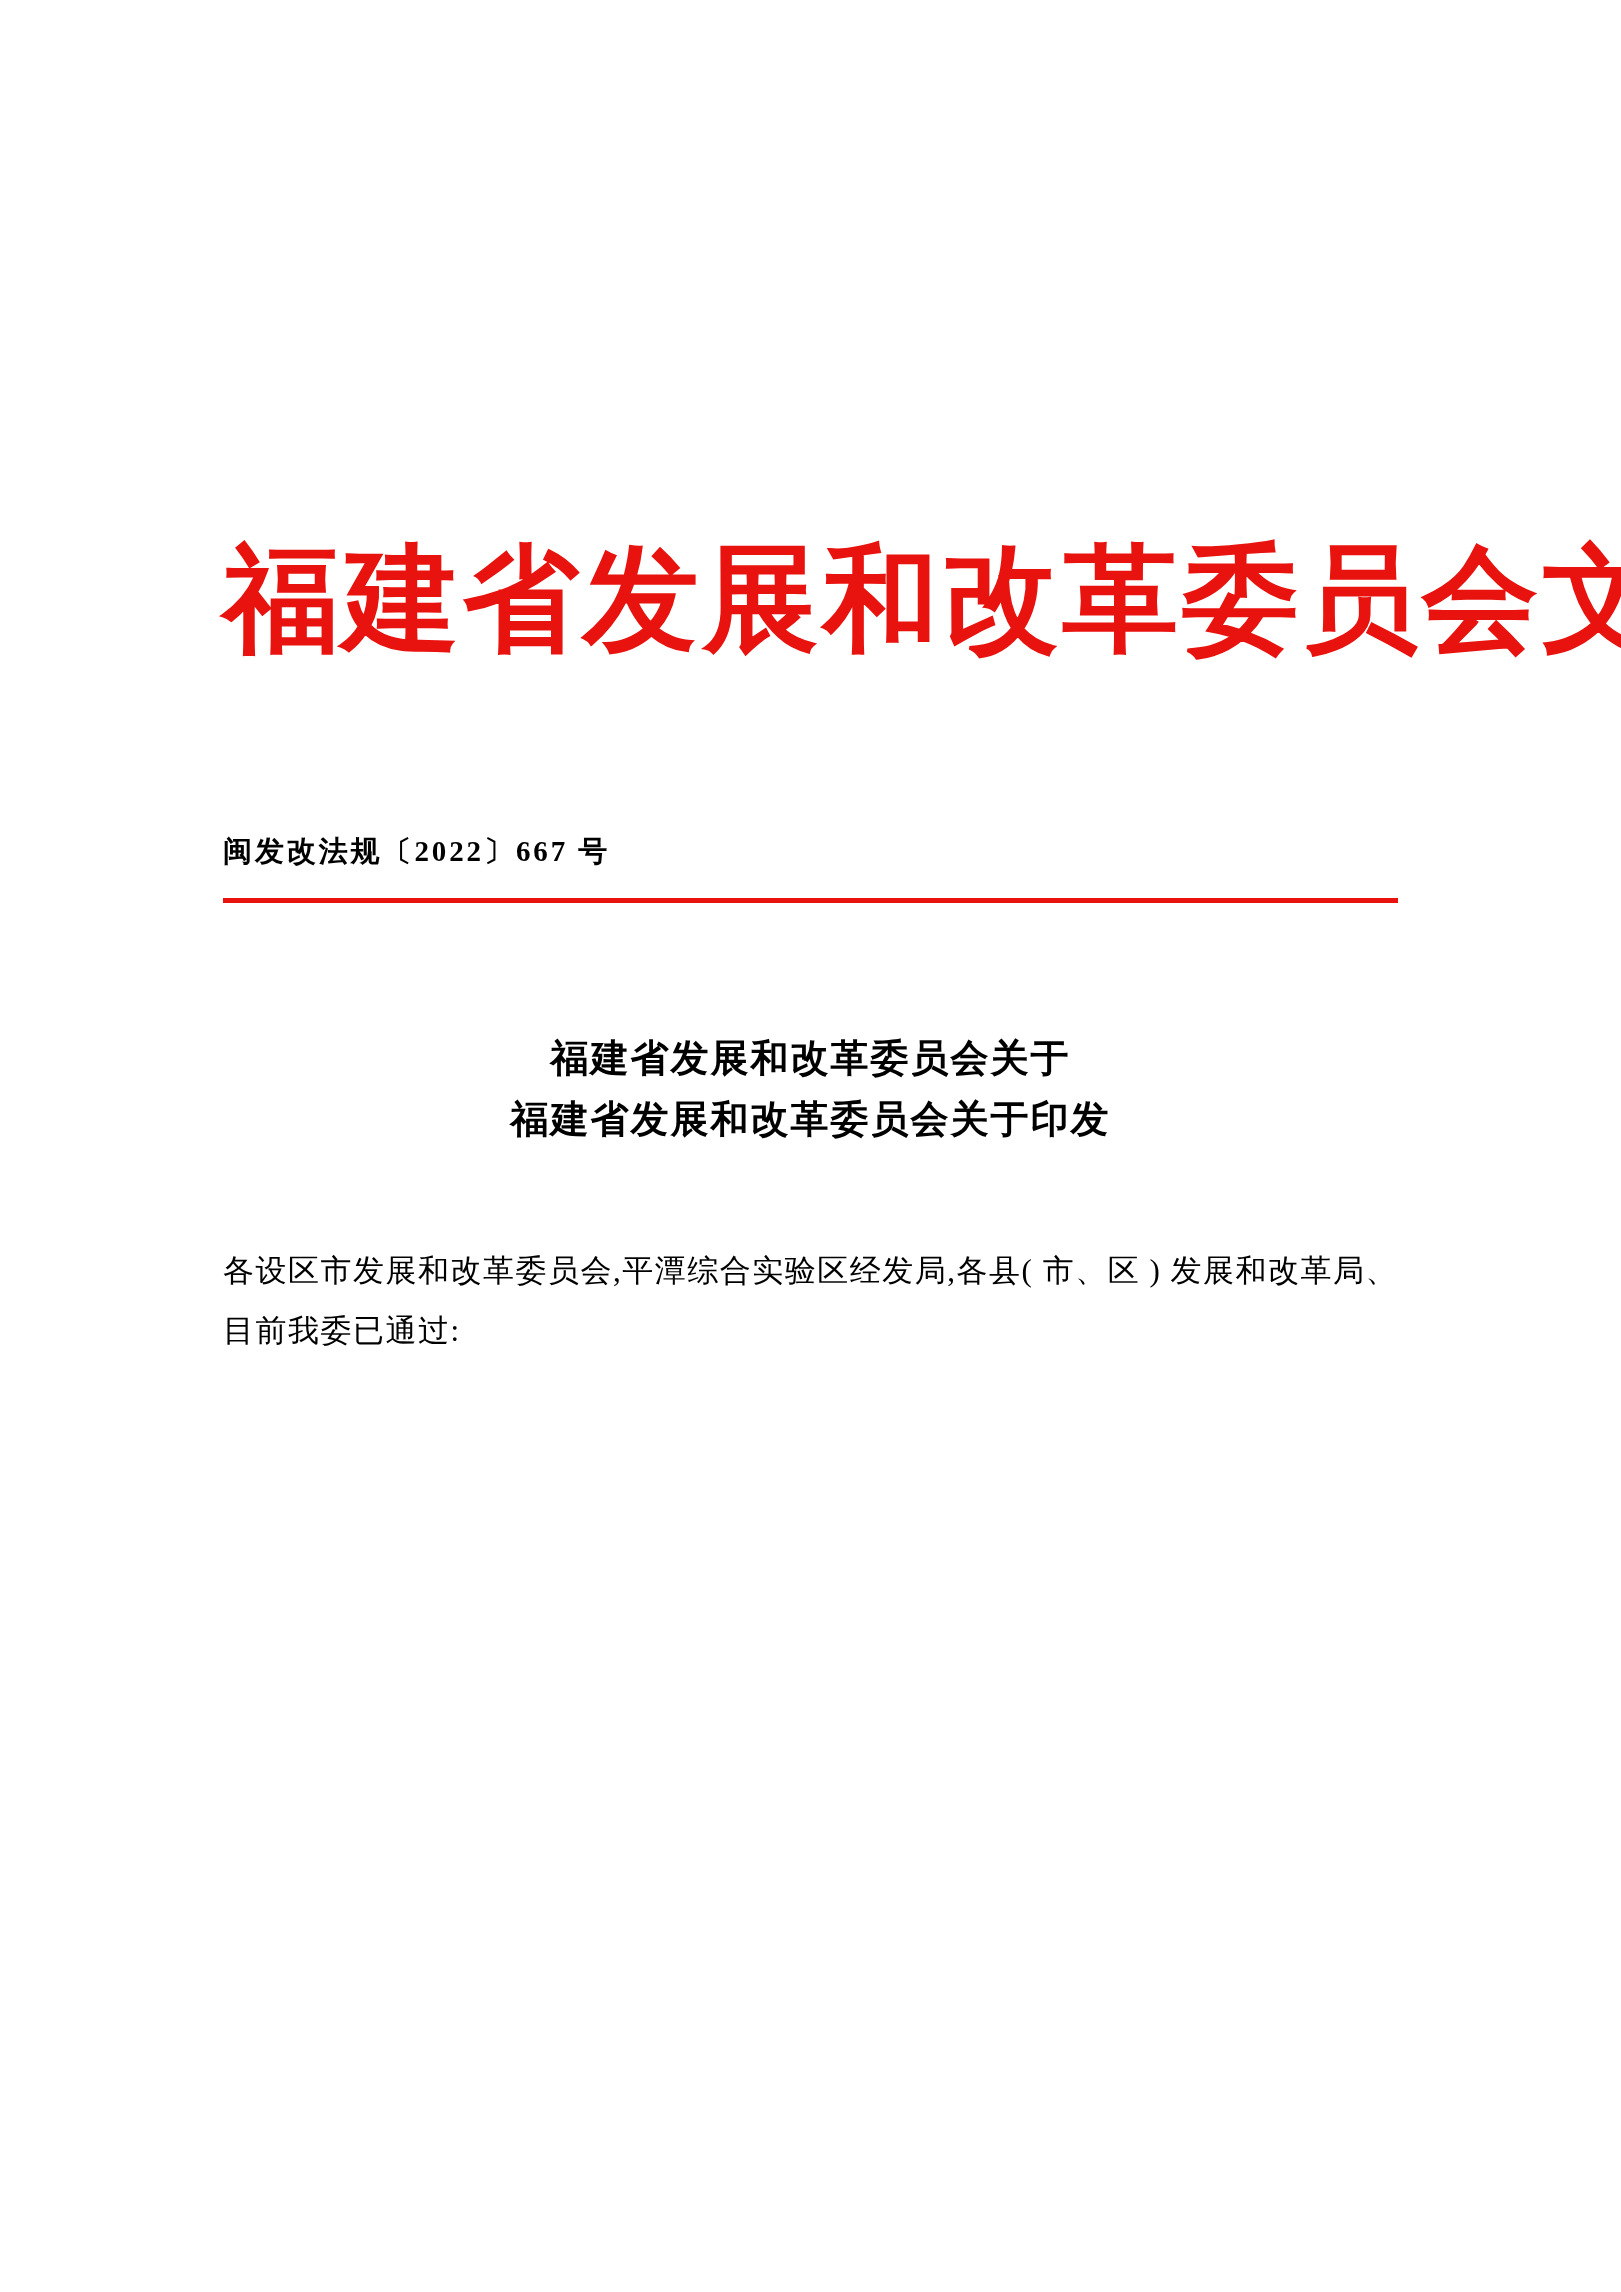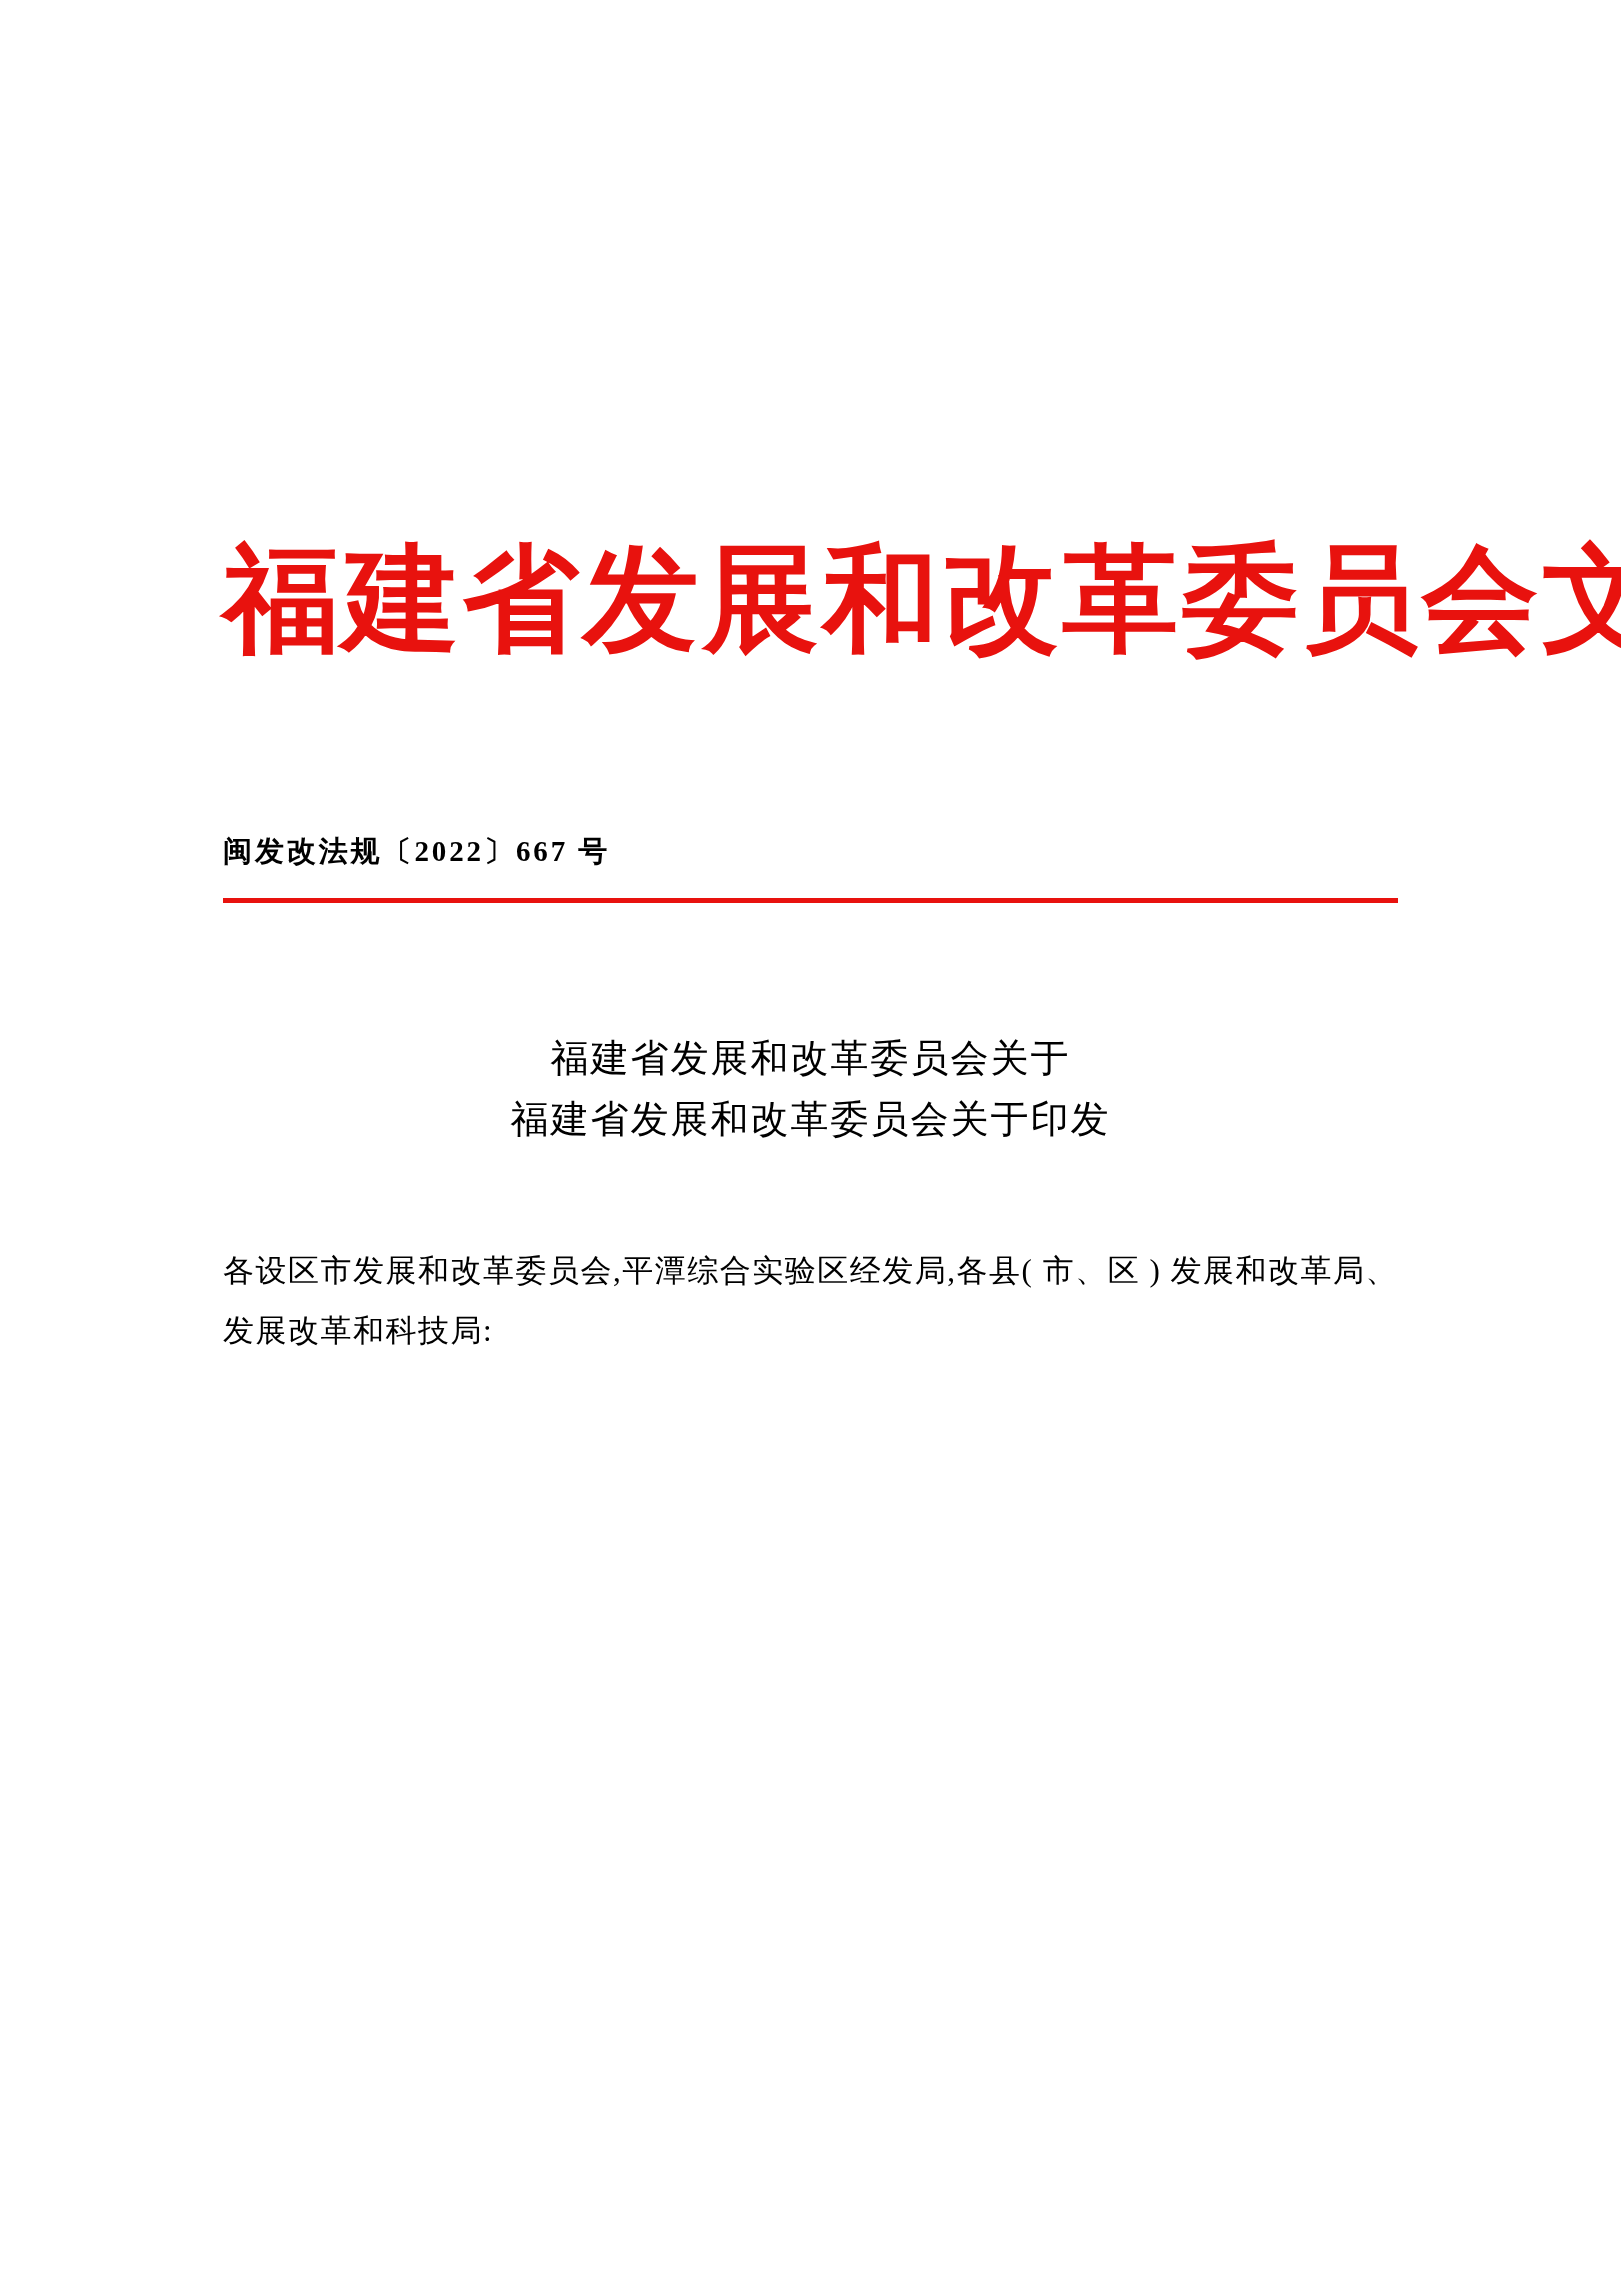--- a/index.html
+++ b/index.html
@@ -44,21 +44,21 @@
   .red-rule {
     margin-top: 25.5px;
     height: 4.9px;
     background: #e8120e;
     width: 100%;
   }
   .doc-title {
     margin-top: 125px;
     text-align: center;
     font-size: 38px;
-    font-weight: normal;
+    font-weight: bold;
     line-height: 1.62;
     letter-spacing: 2px;
   }
   .doc-title .line {
     display: block;
   }
   .body-text {
     margin-top: 90px;
     font-size: 31px;
     line-height: 1.95;
@@ -82,17 +82,17 @@
   <div class="doc-number">闽发改法规〔2022〕667 号</div>
 
   <div class="red-rule"></div>
 
   <div class="doc-title">
     <span class="line">福建省发展和改革委员会关于</span>
     <span class="line">福建省发展和改革委员会关于印发</span>
   </div>
 
   <div class="body-text">
-    <p>各设区市发展和改革委员会,平潭综合实验区经发局,各县( 市、区 ) 发展和改革局、发展改革和科技局:</p>
+    <p>各设区市发展和改革委员会,平潭综合实验区经发局,各县( 市、区 ) 发展和改革局、目前我委已通过:</p>
   </div>
 
 </div>
 
 
 </body></html>

